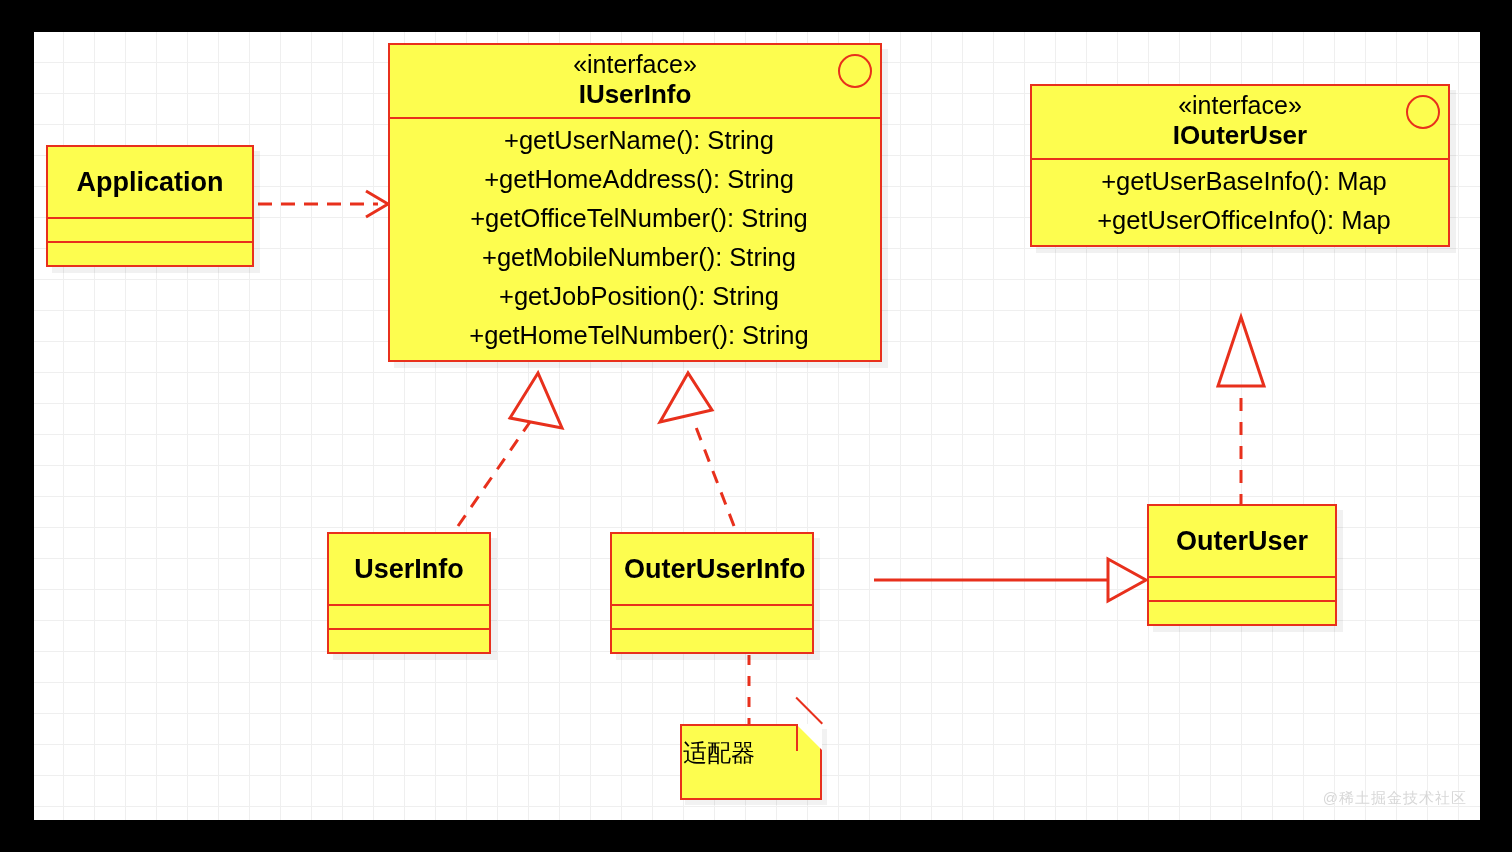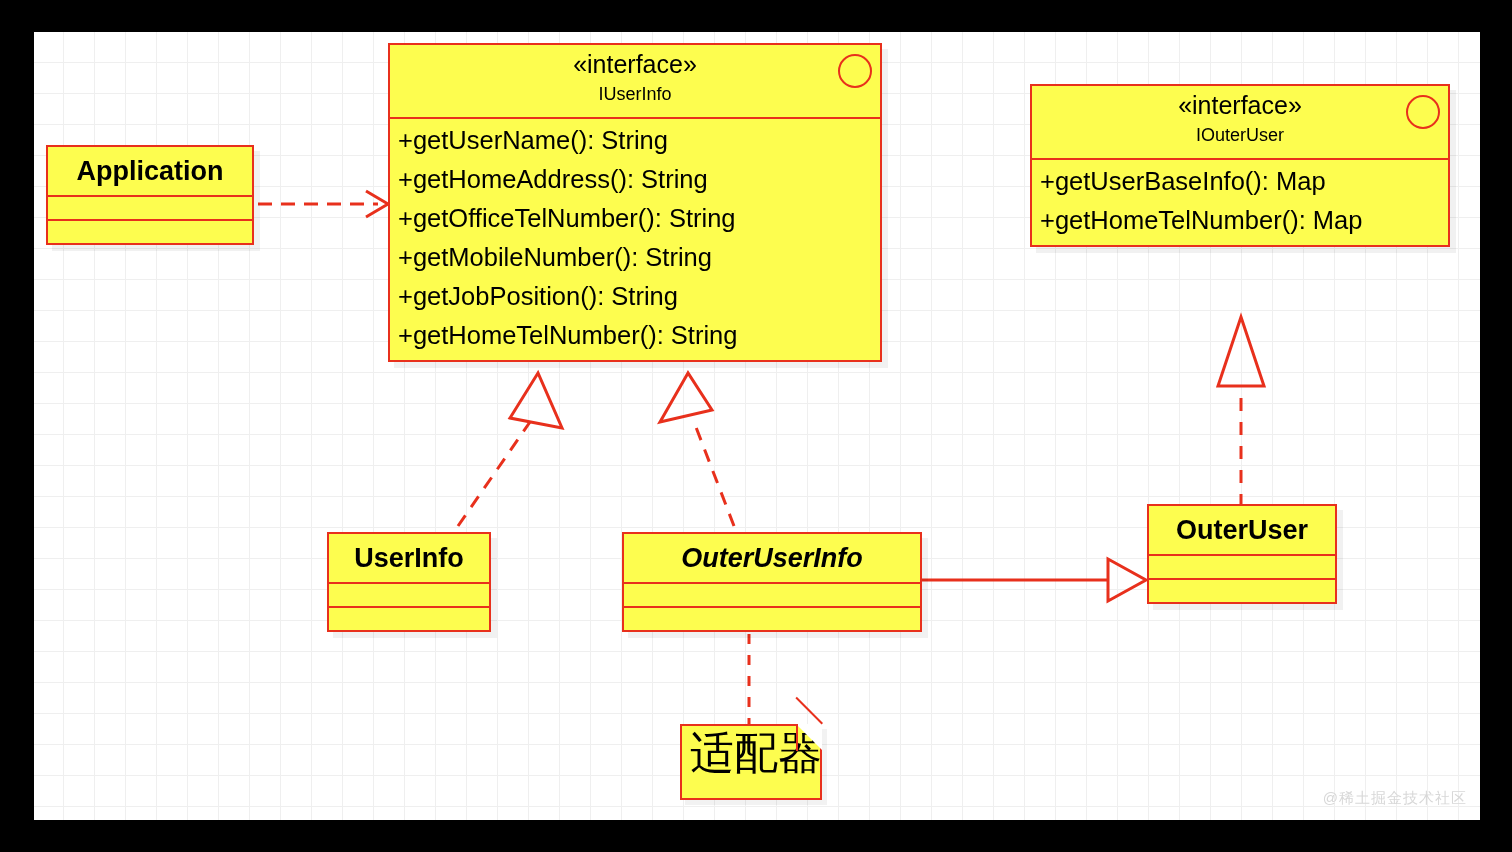--- a/index.html
+++ b/index.html
@@ -56,22 +56,22 @@
     text-align: center;
     position: relative;
   }
   .uml-stereotype {
     font-size: 25px;
     color: #000;
     line-height: 30px;
     letter-spacing: 0px;
   }
   .uml-name {
-    font-size: 18px;
-    font-weight: normal;
+    font-size: 26px;
+    font-weight: bold;
     color: #000;
     line-height: 31px;
   }
   .iface-circle {
     position: absolute;
     right: 8px;
     top: 9px;
     width: 30px;
     height: 30px;
     border: 2px solid #e8301c;
@@ -84,50 +84,51 @@
   }
   .uml-members {
     box-sizing: border-box;
     padding: 2px 0 5px 8px;
   }
   .uml-member {
     font-size: 25.5px;
     line-height: 39px;
     color: #000;
     white-space: nowrap;
+    text-align: center;
   }
   .uml-empty {
     box-sizing: border-box;
     height: 22px;
   }
 
   
   .simple-name {
     font-size: 27px;
     font-weight: bold;
     color: #000;
     text-align: center;
     line-height: 48px;
     white-space: nowrap;
-    padding: 0 12px;
+    padding: 11px 12px;
   }
 
   
   .uml-note {
     position: absolute;
     box-sizing: border-box;
     background: #fdfd4f;
     border: 2px solid #e8301c;
     box-shadow: 5px 5px 0 rgba(0,0,0,0.05);
   }
   .uml-note .note-text {
-    font-size: 44px;
+    font-size: 24px;
     color: #000;
     line-height: 38px;
-    padding: 8px 0 0 8px;
+    padding: 8px 0 0 1px;
     white-space: nowrap;
   }
   .note-fold {
     position: absolute;
     right: -2px;
     top: -2px;
     width: 0;
     height: 0;
     border-left: 26px solid transparent;
     border-top: 26px solid #ffffff;
@@ -233,33 +234,33 @@
 
     <div class="uml-box" style="left:996px; top:52px; width:420px;">
       <div class="uml-head">
         <div class="iface-circle"></div>
         <div class="uml-stereotype">«interface»</div>
         <div class="uml-name">IOuterUser</div>
       </div>
       <div class="uml-divider"></div>
       <div class="uml-members">
         <div class="uml-member">+getUserBaseInfo(): Map</div>
-        <div class="uml-member">+getHomeTelNumber(): Map</div>
+        <div class="uml-member">+getUserOfficeInfo(): Map</div>
       </div>
     </div>
 
     <div class="uml-box" style="left:293px; top:500px; width:164px;">
       <div class="simple-name">UserInfo</div>
       <div class="uml-divider"></div>
       <div class="uml-empty"></div>
       <div class="uml-divider"></div>
       <div class="uml-empty"></div>
     </div>
 
-    <div class="uml-box" style="left:588px; top:500px; width:300px;font-style:italic;">
+    <div class="uml-box" style="left:576px; top:500px; width:204px;">
       <div class="simple-name">OuterUserInfo</div>
       <div class="uml-divider"></div>
       <div class="uml-empty"></div>
       <div class="uml-divider"></div>
       <div class="uml-empty"></div>
     </div>
 
     <div class="uml-box" style="left:1113px; top:472px; width:190px;">
       <div class="simple-name">OuterUser</div>
       <div class="uml-divider"></div>

